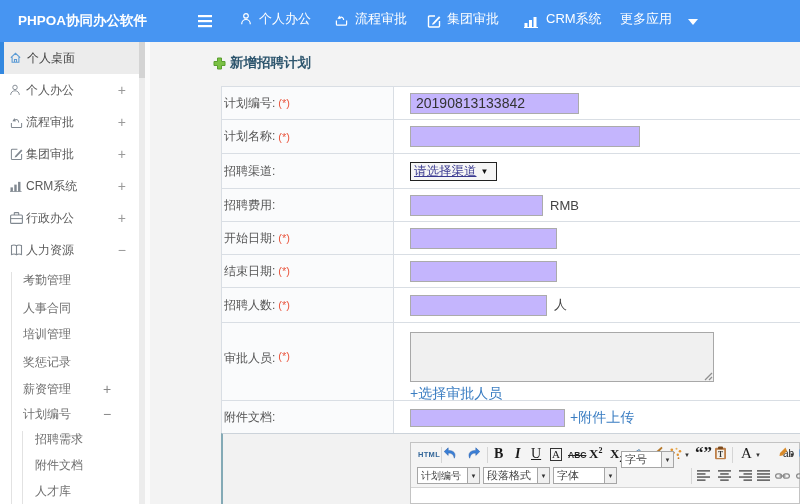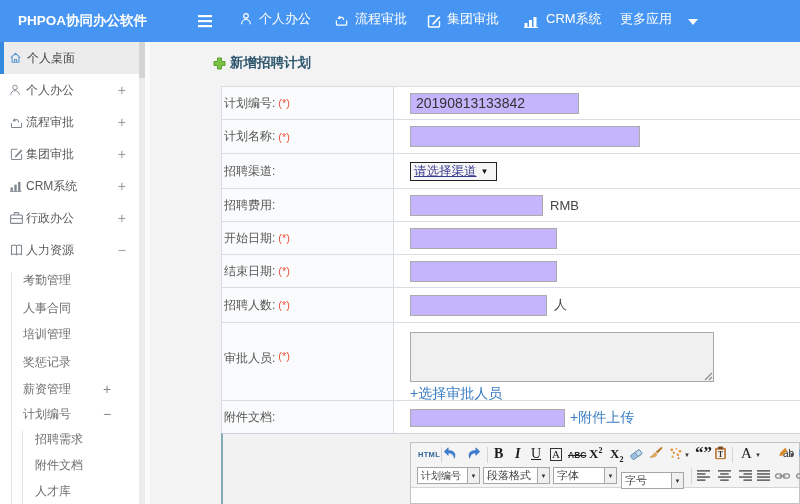--- a/index.html
+++ b/index.html
@@ -335,21 +335,21 @@
         <span class="arr">▼</span>
       </div>
     <div class="ddl" style="left:72px; top:24px; width:67px">
         <span class="lab">段落格式</span>
         <span class="arr">▼</span>
       </div>
     <div class="ddl" style="left:142px; top:24px; width:64px">
         <span class="lab">字体</span>
         <span class="arr">▼</span>
       </div>
-    <div class="ddl" style="left:210px; top:29px; width:63px">
+    <div class="ddl" style="left:210px; top:8px; width:53px">
         <span class="lab">字号</span>
         <span class="arr">▼</span>
       </div>
     <div class="vsep" style="left:280px; top:25px"></div>
     <svg class="ti" style="left:286px; top:27px" width="13" height="11" viewBox="0 0 13 11">
         <g fill="#6b6b6b">
           <rect x="0" y="0" width="13" height="1.7"></rect>
           <rect x="0" y="3.1" width="8.5" height="1.7"></rect>
           <rect x="0" y="6.2" width="13" height="1.7"></rect>
           <rect x="0" y="9.3" width="8.5" height="1.7"></rect>

